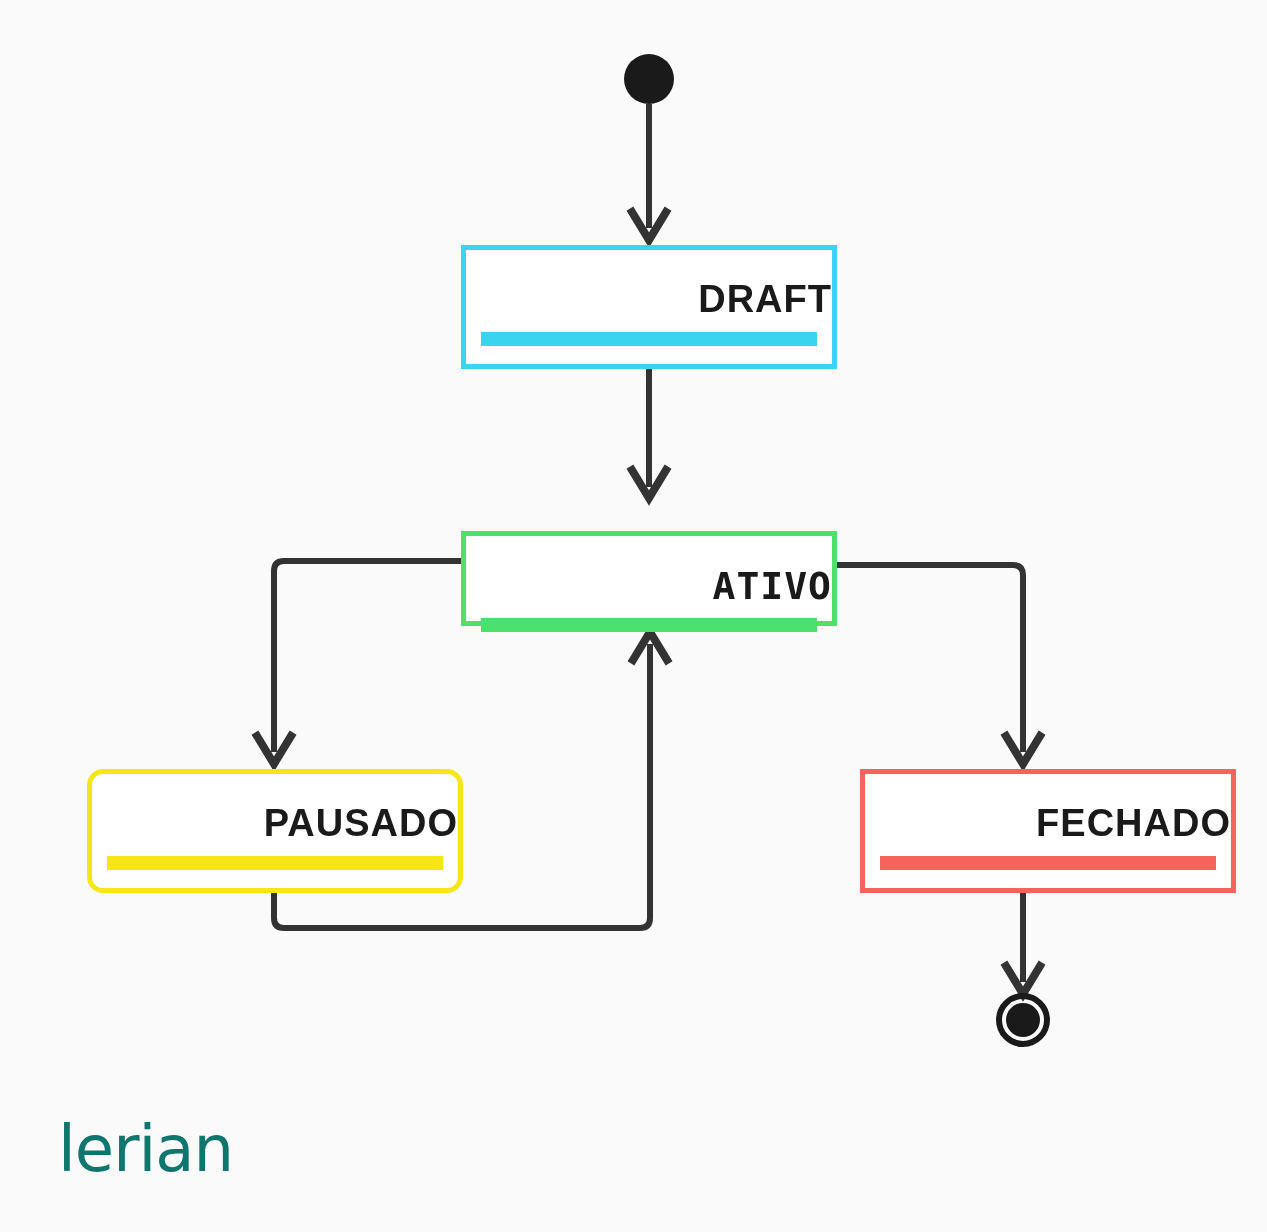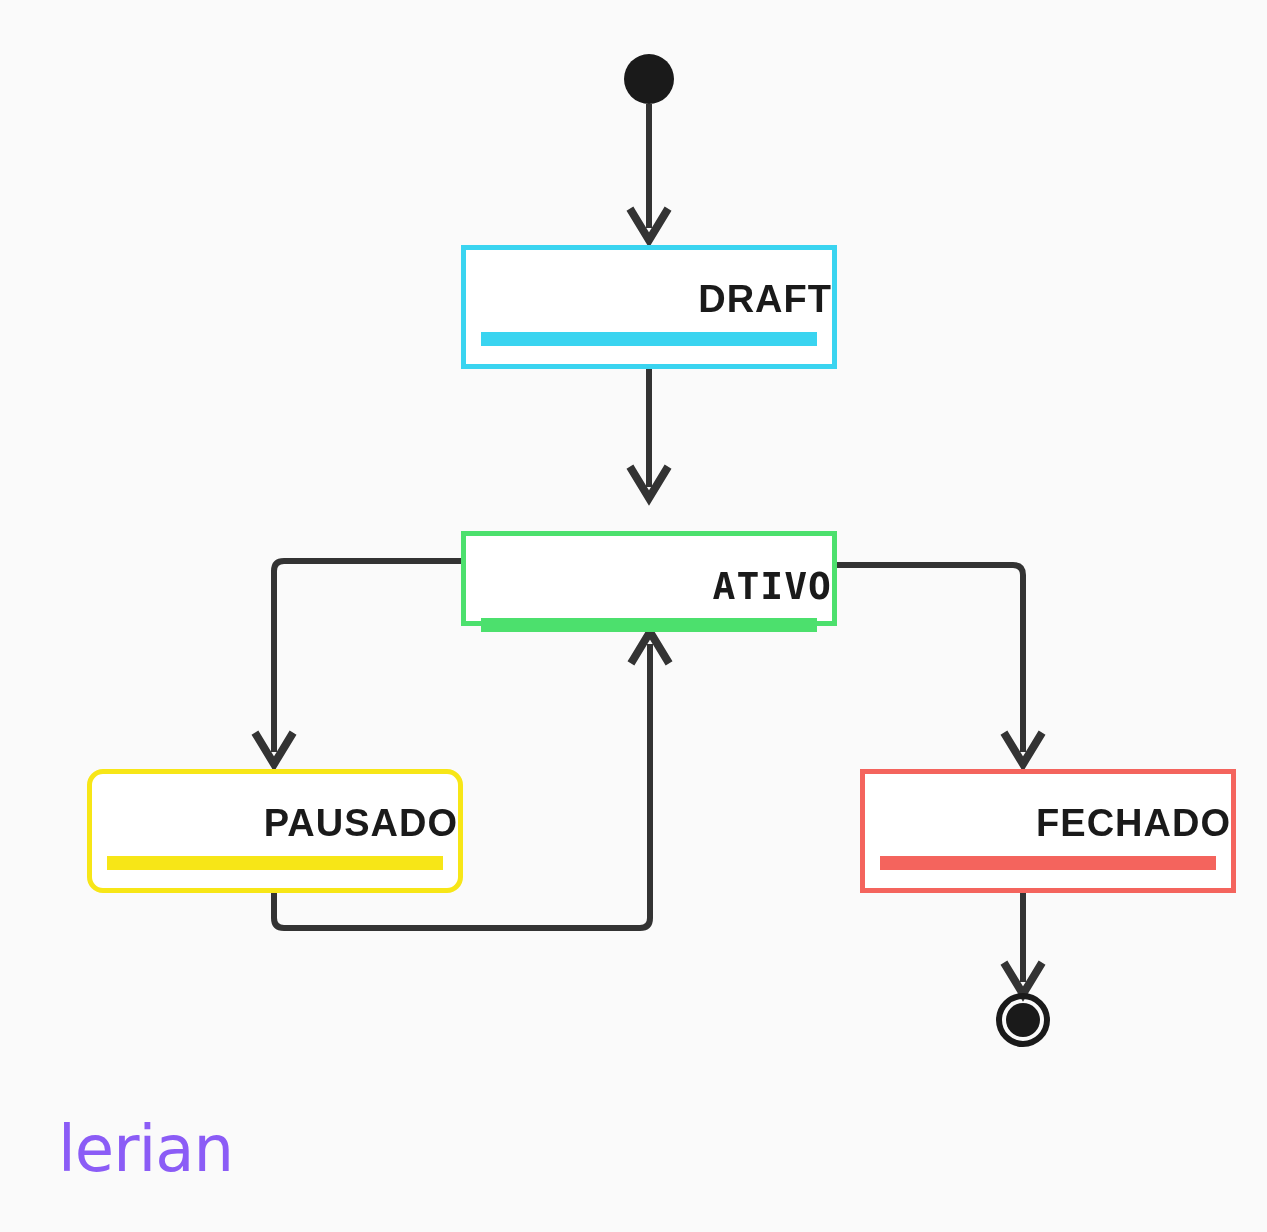--- a/index.html
+++ b/index.html
@@ -55,21 +55,21 @@
     font-family: "DejaVu Sans Mono", monospace;
   }
   #brand-logo {
     position: absolute;
     left: 58px;
     top: 1112px;
     font-family: "DejaVu Sans", sans-serif;
     font-size: 64px;
     font-weight: 400;
     letter-spacing: -1px;
-    color: #8b5cf6;
+    color: #0f766e;
     user-select: none;
   }
 </style>
 </head>
 <body>
 
 <div id="canvas">
 
   <svg id="diagram-svg" viewBox="0 0 1267 1232" xmlns="http://www.w3.org/2000/svg">
 

